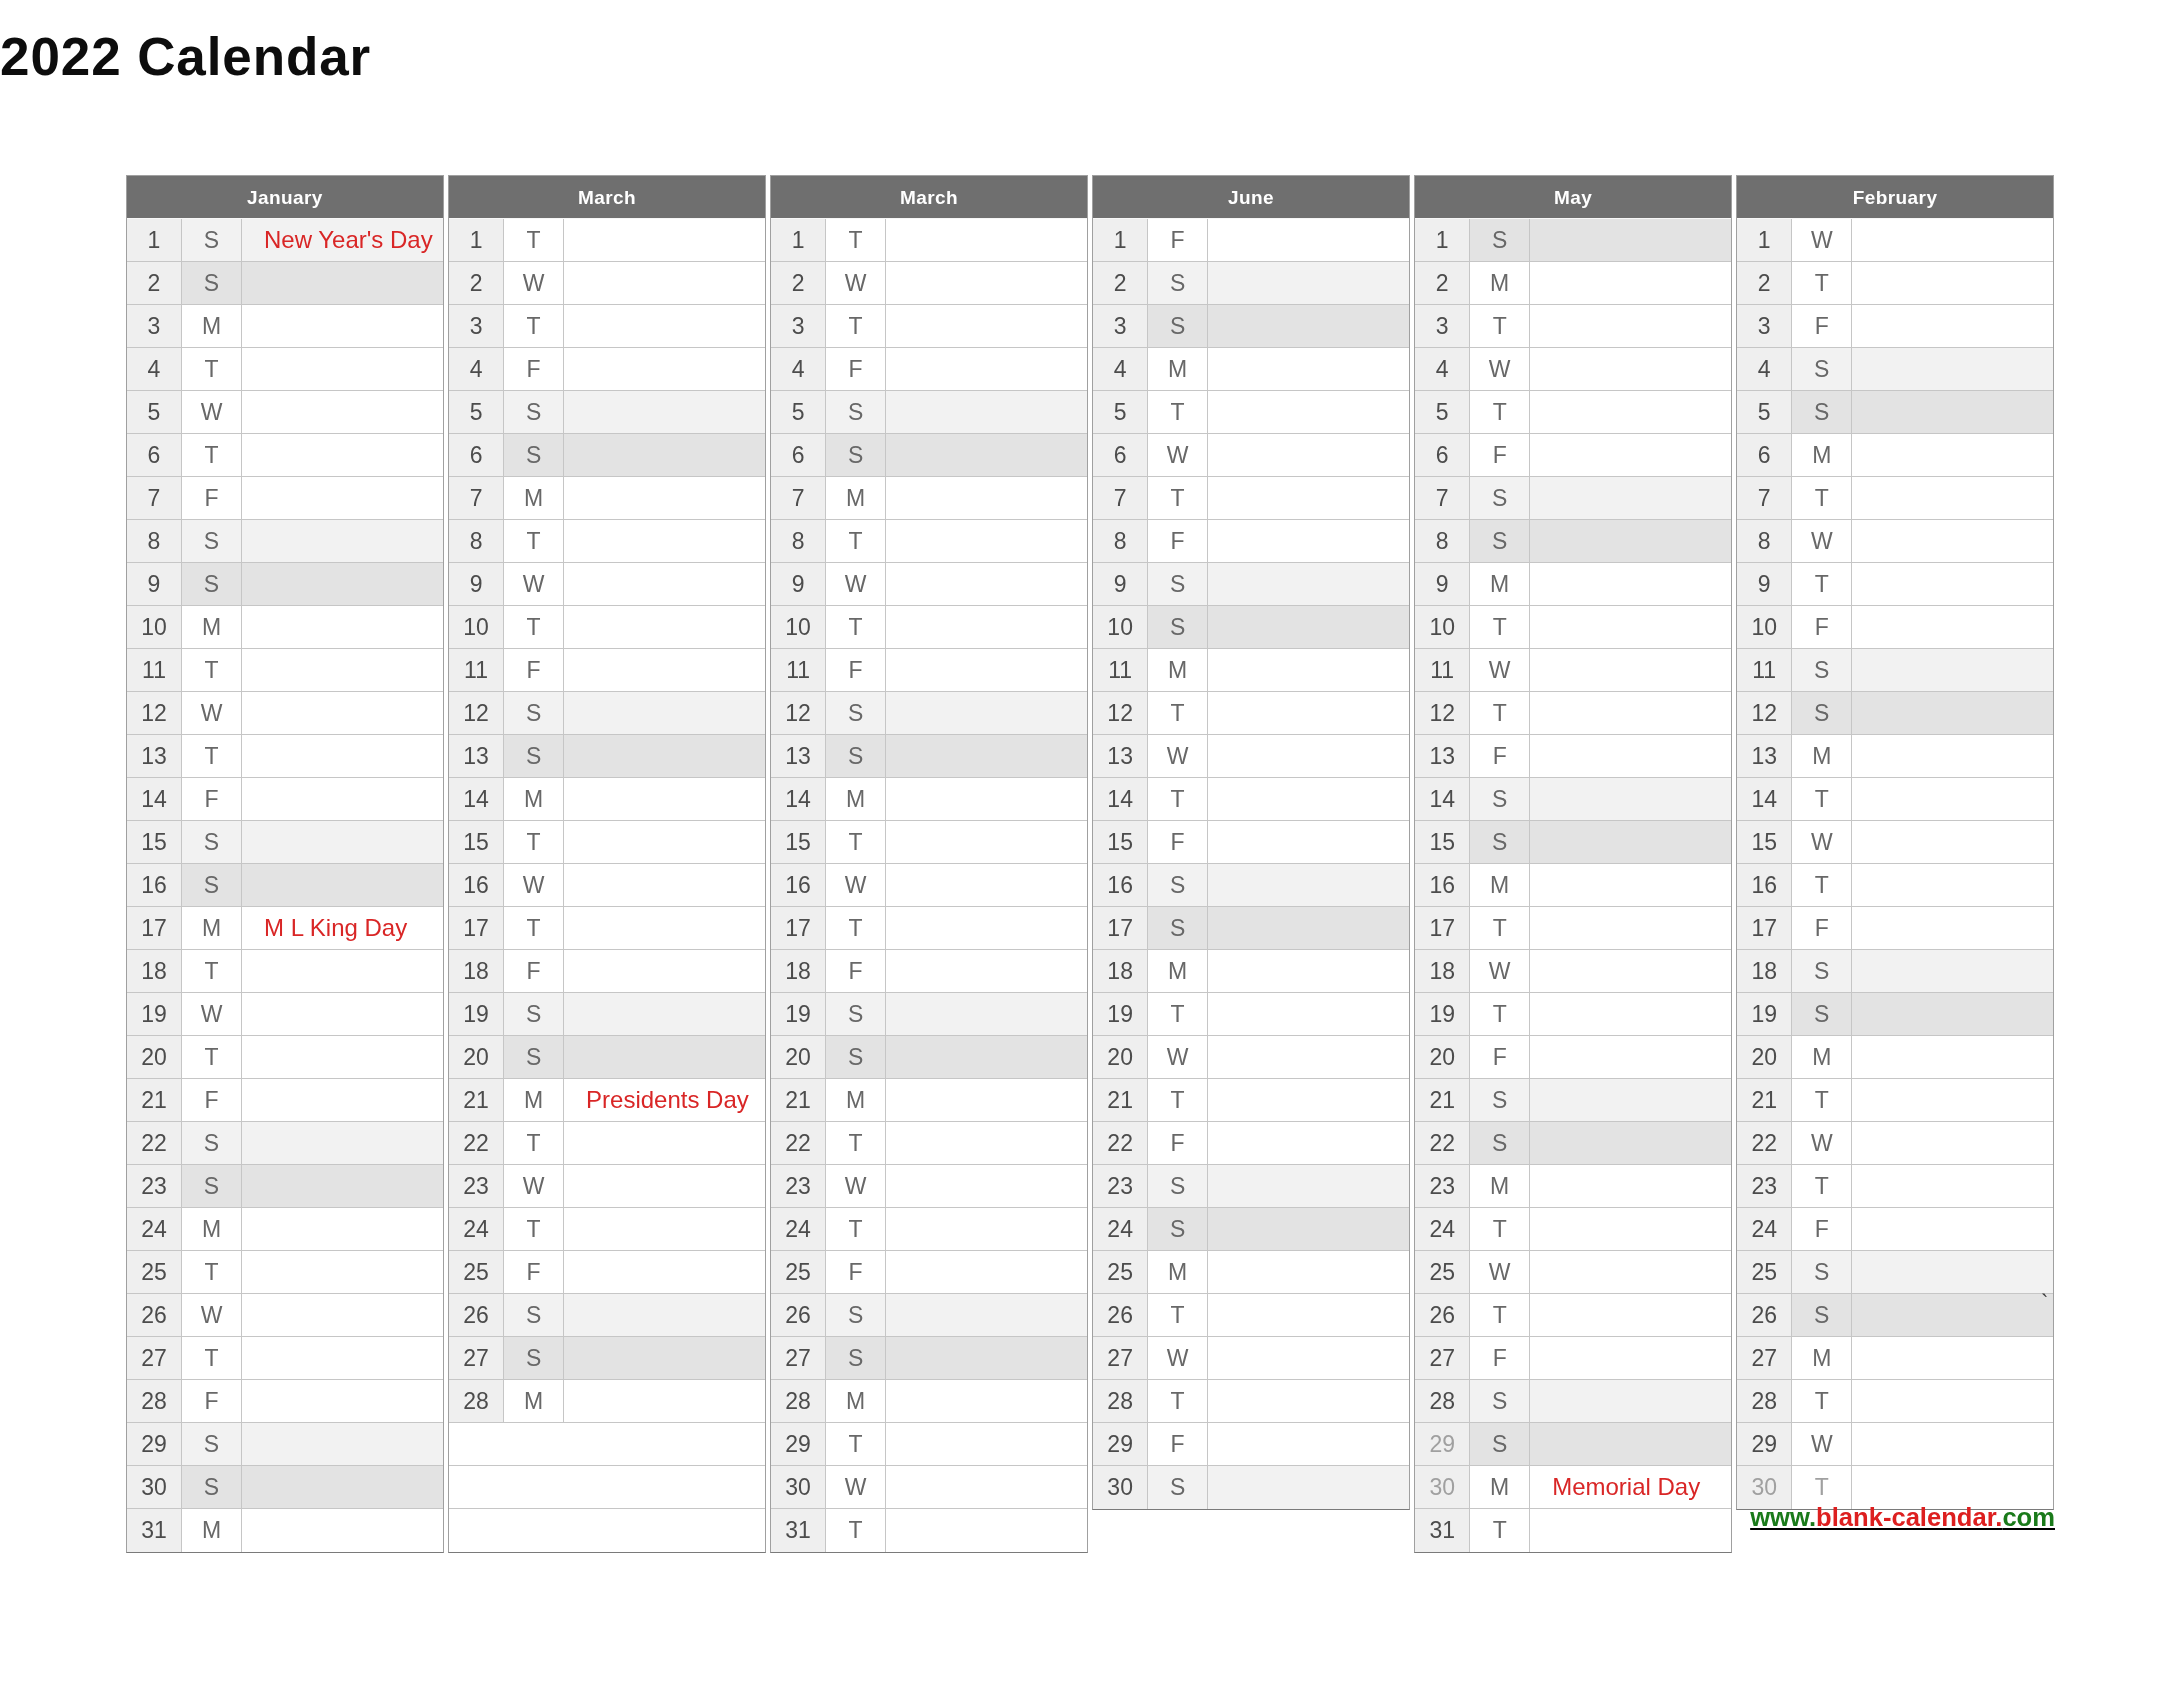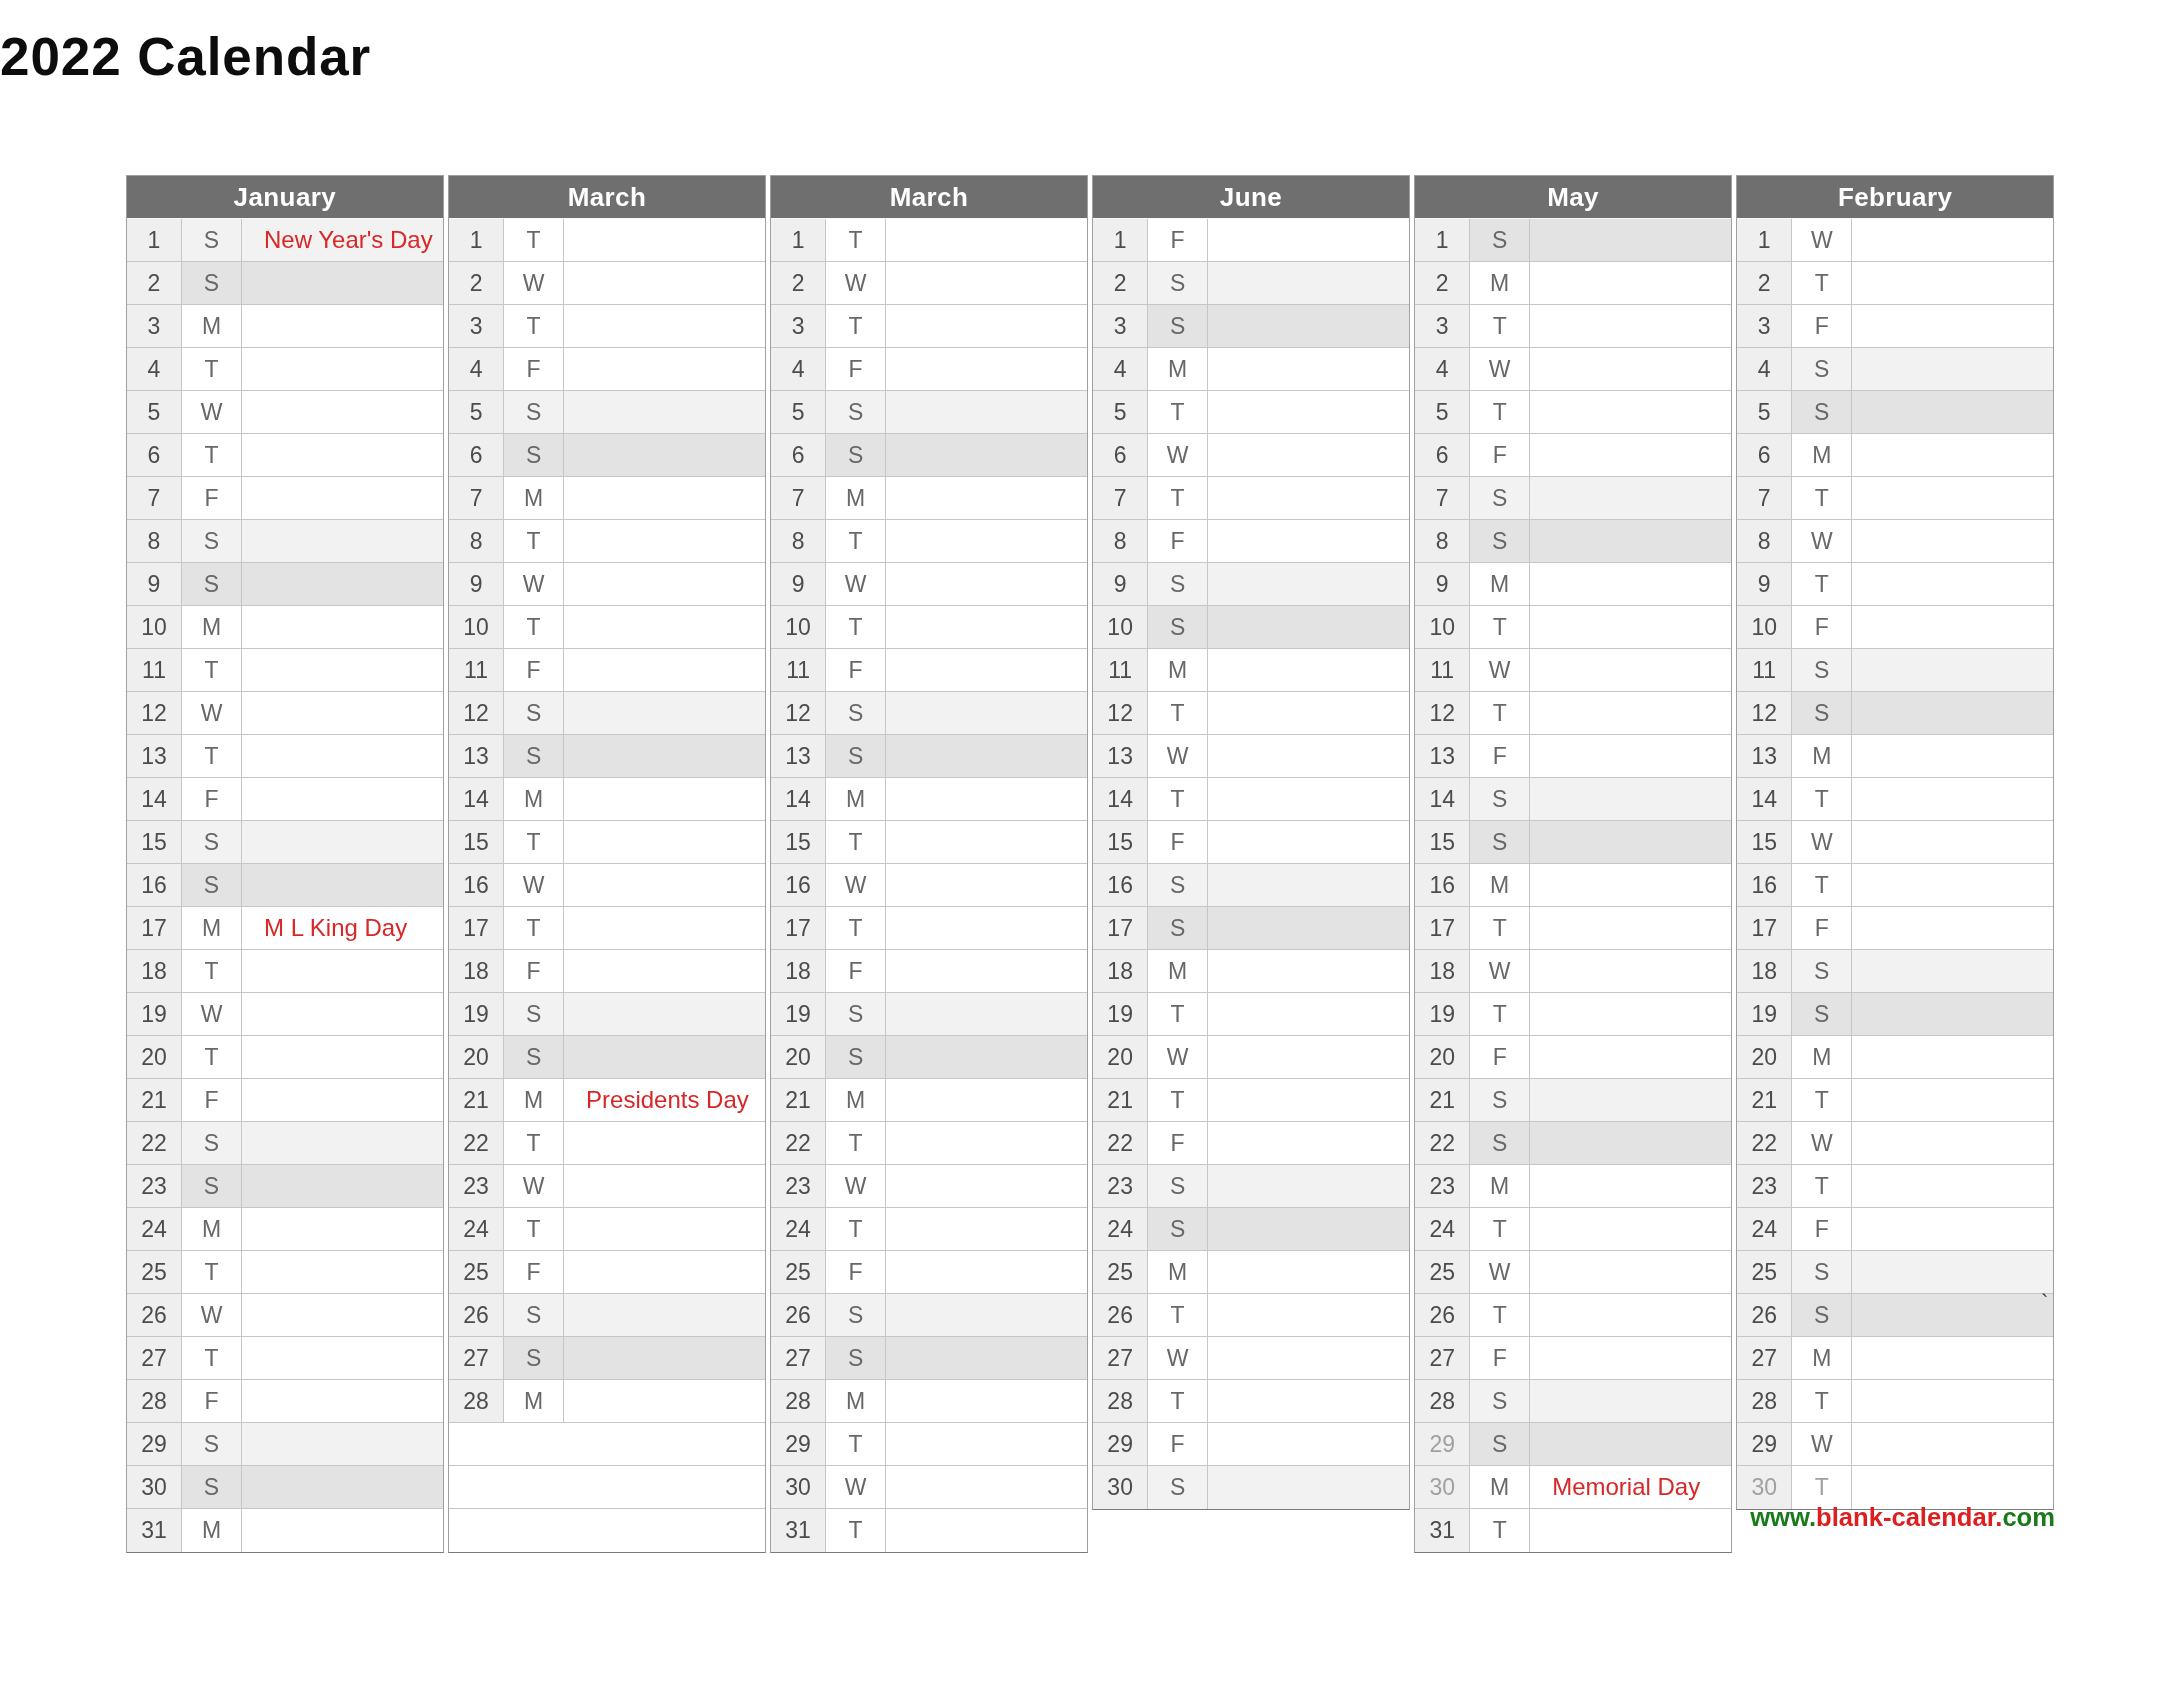--- a/index.html
+++ b/index.html
@@ -14,21 +14,21 @@
   .calendar{
     position:absolute;left:126px;top:175px;width:1928px;
     display:flex;gap:4.3px;align-items:flex-start;
   }
   .month{
     flex:1 1 0;border:0.9px solid #a0a0a0;border-bottom:1.7px solid #7a7a7a;
     background:#ffffff;box-sizing:border-box;
   }
   .month-header{
     height:43px;line-height:43px;background:#6f6f6f;color:#ffffff;
-    font-size:26px;font-weight:bold;text-align:center;
+    font-size:19px;font-weight:bold;text-align:center;
     border-bottom:1.7px solid #f7f7f7;box-sizing:border-box;letter-spacing:0.4px;
   }
   .day-row{
     display:flex;height:43px;box-sizing:border-box;
     border-bottom:0.9px solid #c6c6c6;background:#ffffff;
   }
   .day-row:last-child{border-bottom:none;}
   .cell{box-sizing:border-box;line-height:42px;overflow:hidden;white-space:nowrap;}
   .cell-num{
     width:55px;flex:0 0 55px;background:#efefef;text-align:center;
@@ -43,21 +43,21 @@
   }
   .day-row.sat .cell-dow,.day-row.sat .cell-holiday{background:#f2f2f2;}
   .day-row.sun .cell-dow,.day-row.sun .cell-holiday{background:#e3e3e3;}
   .muted{color:#a0a0a0 !important;}
   .filler-row{
     height:43px;box-sizing:border-box;border-bottom:0.9px solid #c6c6c6;background:#ffffff;
   }
   .filler-row:last-child{border-bottom:none;}
   .site-footer{
     position:absolute;top:1503px;right:126px;
-    font-size:25.6px;font-weight:bold;white-space:nowrap;
+    font-size:25.6px;font-weight:bold;white-space:nowrap;text-decoration:underline;
   }
   .stray-mark{
     position:absolute;left:2041px;top:1290px;font-size:22px;color:#3a3a3a;
   }
 </style>
 </head>
 <body>
 
 <div class="page-title">2022 Calendar</div>
 

